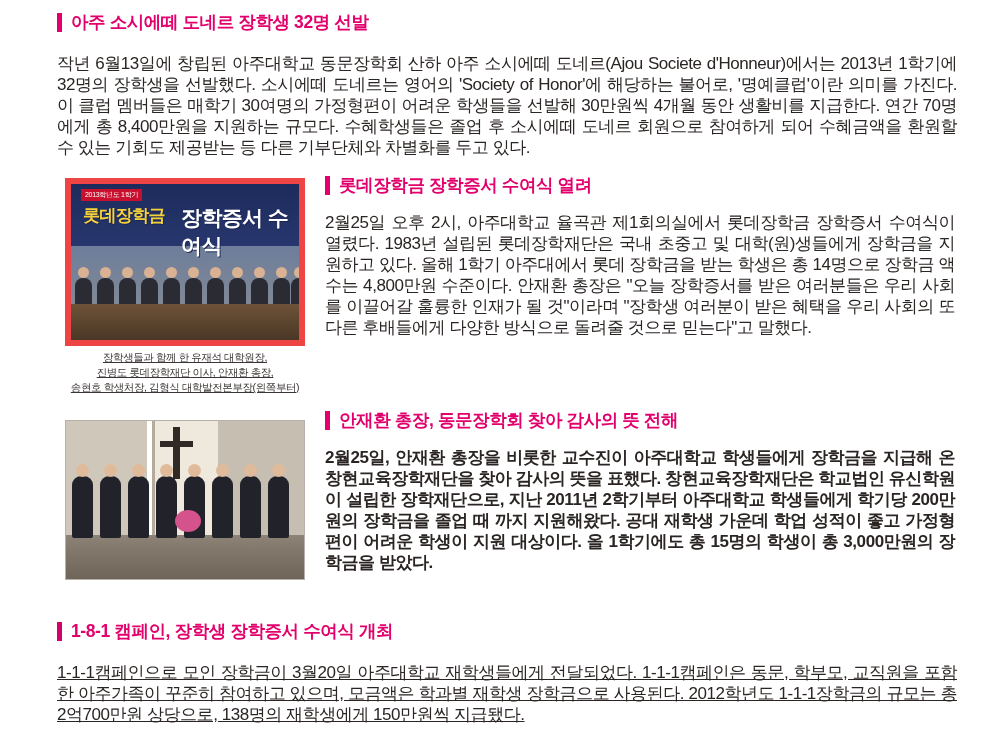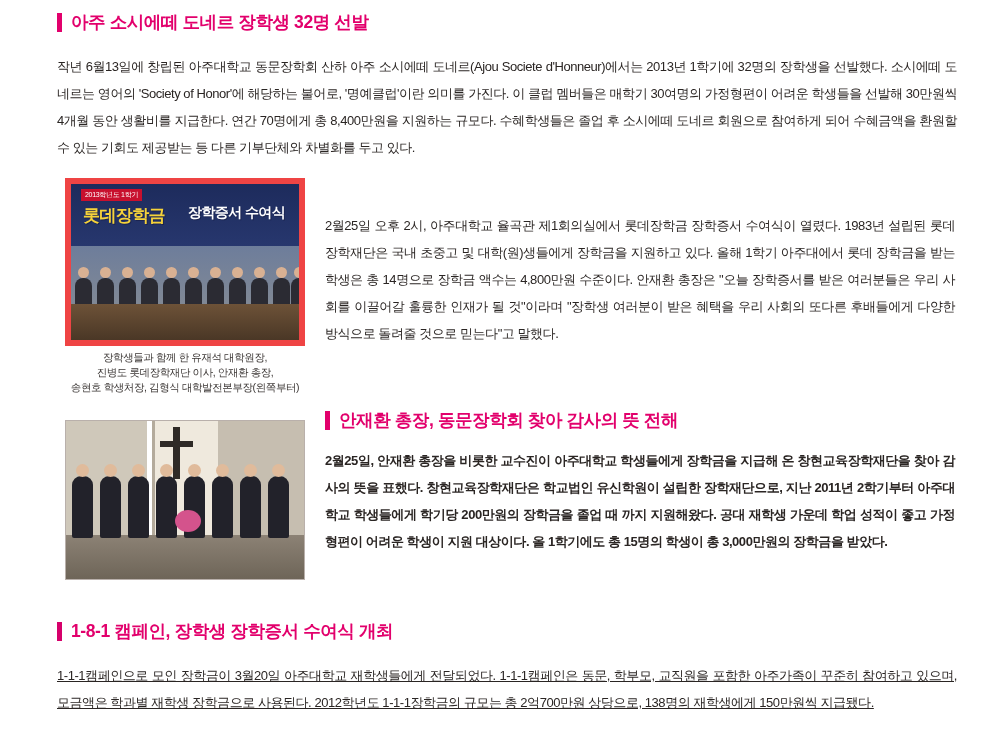--- a/index.html
+++ b/index.html
@@ -36,22 +36,22 @@
     height: 19px;
     background: #e2006c;
     margin-right: 9px;
     flex: 0 0 auto;
   }
   .heading .bar.dark {
     background: #d6006b;
   }
   
   .para {
-    font-size: 13px;
-    line-height: 27px;
+    font-size: 17px;
+    line-height: 21px;
     color: #2a2523;
     letter-spacing: -0.45px;
     text-align: justify;
   }
   
   .sec1 {
     position: absolute;
     left: 57px;
     top: 12px;
     width: 900px;
@@ -159,26 +159,25 @@
     font-size: 17px;
     font-weight: bold;
     color: #f5d23a;
     letter-spacing: -0.6px;
     text-shadow: 1px 1px 0 #1b2450;
   }
   .photo1 .banner .t2 {
     position: absolute;
     left: 110px;
     top: 20px;
-    font-size: 14px;
+    font-size: 21px;
     font-weight: bold;
     color: #ffffff;
     letter-spacing: -0.6px;
     text-shadow: 1px 1px 0 #1b2450;
-    margin-left: 7px;
   }
   .photo1 .table {
     position: absolute;
     left: 0; right: 0; bottom: 0;
     height: 36px;
     background: linear-gradient(#6d5238, #4a3726);
   }
   .photo1 .crowd {
     position: absolute;
     left: 0; right: 0;
@@ -309,25 +308,29 @@
         <i style="left:136px"></i>
           <i style="left:158px"></i>
           <i style="left:180px"></i>
         <i style="left:202px"></i>
           <i style="left:220px"></i>
       </div>
       <div class="table"></div>
     </div>
   </div>
   <div class="sec2-cap">
-    <span style="white-space:pre-line;">장학생들과 함께 한 유재석 대학원장,
+    <span style="white-space:pre-line;text-decoration:underline;">장학생들과 함께 한 유재석 대학원장,
 진병도 롯데장학재단 이사, 안재환 총장,
 송현호 학생처장, 김형식 대학발전본부장(왼쪽부터)</span>
   </div>
 
+  <div class="heading sec2-head">
+    <span class="bar"></span>
+    <span>롯데장학금 장학증서 수여식 열려</span>
+  </div>
   <div class="para sec2-para">2월25일 오후 2시, 아주대학교 율곡관 제1회의실에서 롯데장학금 장학증서 수여식이 열렸다. 1983년 설립된 롯데장학재단은 국내 초중고 및 대학(원)생들에게 장학금을 지원하고 있다. 올해 1학기 아주대에서 롯데 장학금을 받는 학생은 총 14명으로 장학금 액수는 4,800만원 수준이다. 안재환 총장은 "오늘 장학증서를 받은 여러분들은 우리 사회를 이끌어갈 훌륭한 인재가 될 것"이라며 "장학생 여러분이 받은 혜택을 우리 사회의 또다른 후배들에게 다양한 방식으로 돌려줄 것으로 믿는다"고 말했다.</div>
 
   <div class="sec3-img">
     <div class="photo2">
       <div class="wallL"></div>
       <div class="windows"></div>
       <div class="wallR"></div>
       <div class="cross"></div>
       <div class="floor"></div>
       <div class="row">

